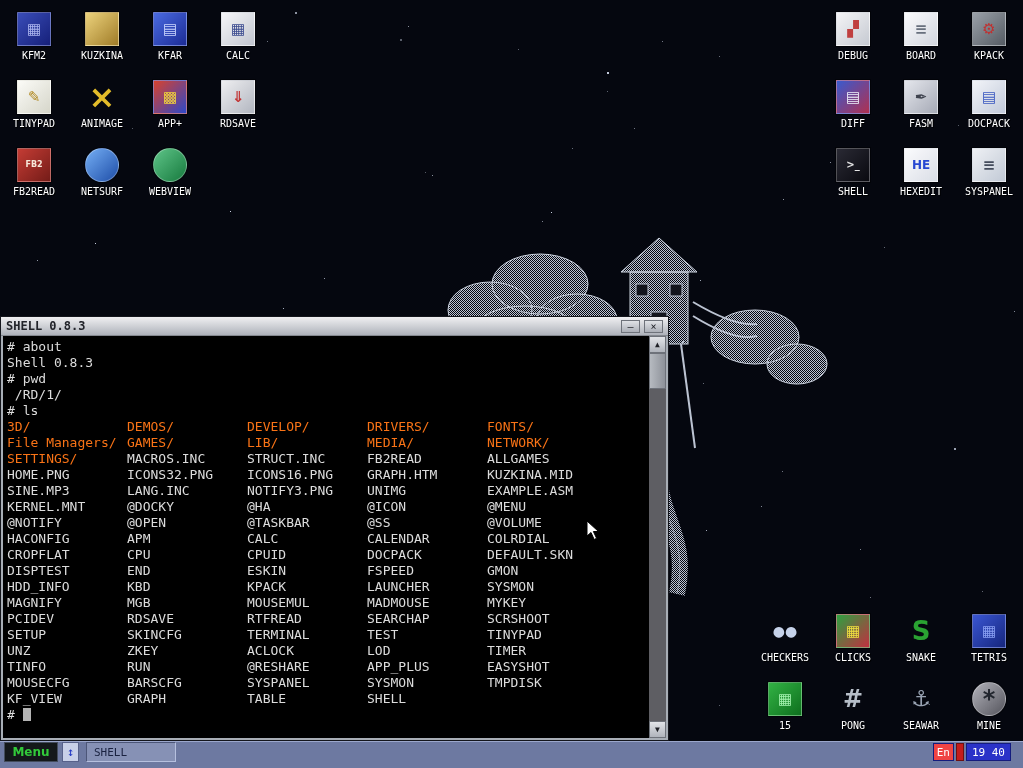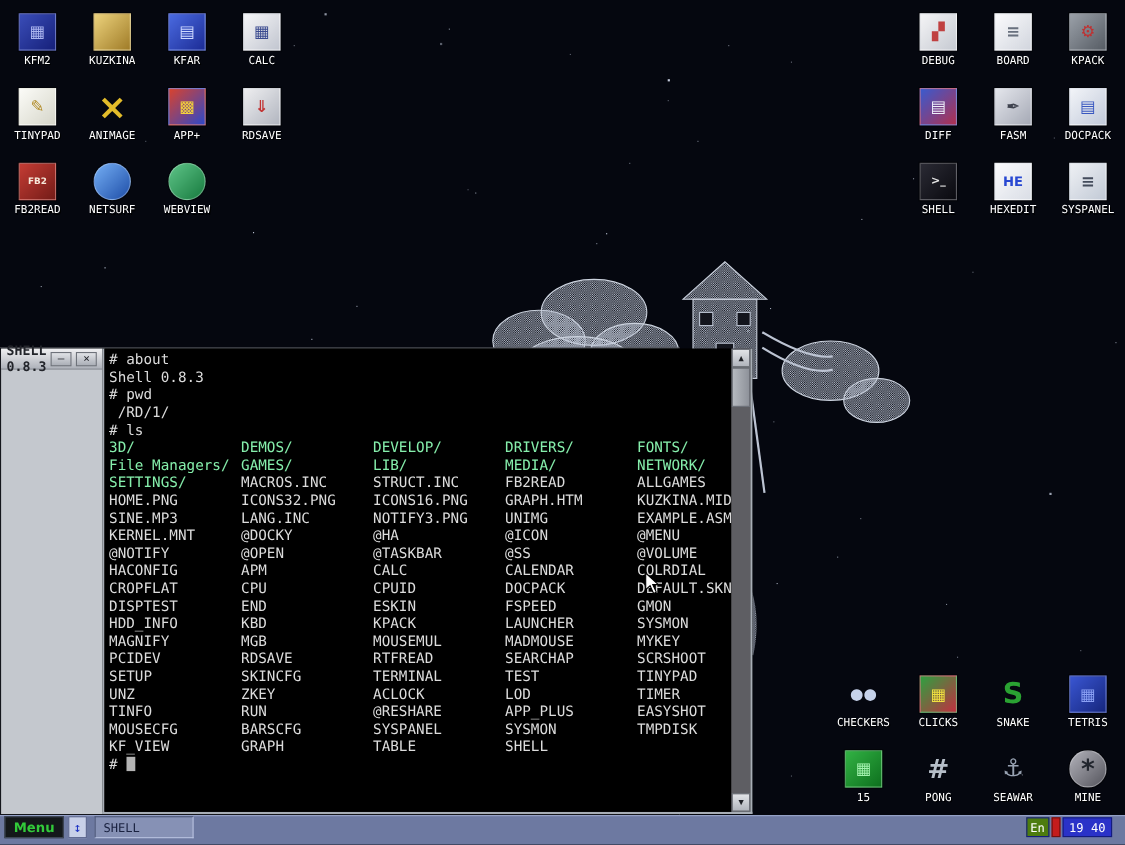--- a/index.html
+++ b/index.html
@@ -18,43 +18,43 @@
   #icons-top-right{left:819px;top:6px;grid-template-columns:repeat(3,68px)}
   #icons-bottom-right{left:751px;top:608px;grid-template-columns:repeat(4,68px)}
   .icon-cell{width:68px;height:68px;display:flex;flex-direction:column;align-items:center;padding-top:6px;cursor:default}
   .icon-img{width:34px;height:34px;display:flex;align-items:center;justify-content:center;border:1px solid rgba(255,255,255,.28);box-shadow:0 0 0 1px rgba(0,0,0,.45)}
   .icon-img.bare{border:none;box-shadow:none;background:transparent!important}
   .icon-img.round{border-radius:50%}
   .icon-img span{font-family:"DejaVu Sans",sans-serif;font-size:15px;font-weight:bold;line-height:1}
   .icon-label{margin-top:4px;font-size:10px;color:#ffffff;text-shadow:1px 1px 0 #000;font-family:"DejaVu Sans Mono",monospace;white-space:nowrap}
 
   
-  #shell-window{position:absolute;left:0;top:316px;width:618px;height:425px;z-index:5;border:1px solid #14161c;background:#c4c8ce;display:flex;flex-direction:row}
+  #shell-window{position:absolute;left:0;top:316px;width:669px;height:425px;z-index:5;border:1px solid #14161c;background:#c4c8ce;display:flex;flex-direction:column}
   .titlebar{height:19px;background:linear-gradient(#f0f0f2,#aeb2ba);display:flex;align-items:center;padding:0 5px;border-bottom:1px solid #84888f}
   .titlebar .title{font-size:12px;font-weight:bold;color:#22242a;flex:1;font-family:"DejaVu Sans Mono",monospace}
   .tbtn{width:19px;height:13px;margin-left:4px;background:linear-gradient(#e0e2e6,#abafb7);border:1px solid #6e727a;font-size:10px;line-height:11px;text-align:center;color:#22242a;cursor:default}
   .win-body{flex:1;display:flex;border:2px solid #a8aeb6;border-top:none;background:#000;min-height:0}
   .term{flex:1;background:#000;padding:3px 0 0 4px;color:#dcdcdc;font-size:13px;line-height:16px;overflow:hidden}
   .tline{white-space:pre}
   .lrow{display:grid;grid-template-columns:120px 120px 120px 120px 1fr}
   .lrow span{white-space:pre}
-  .dir{color:#86efac}
+  .dir{color:#f97316}
   .cursor-block{display:inline-block;width:8px;height:13px;background:#b4b4b4;vertical-align:-2px}
   .scrollbar{width:17px;display:flex;flex-direction:column;background:#5e5e63}
   .sbtn{height:17px;background:linear-gradient(#e2e4e8,#b0b4bc);border:1px solid #6e727a;font-size:8px;color:#1e2026;display:flex;align-items:center;justify-content:center}
   .sthumb{height:36px;background:linear-gradient(90deg,#b6bac0,#8e929a);border:1px solid #6e727a}
   .strack{flex:1;background:#5e5e63}
 
   
   #taskbar{position:absolute;left:0;bottom:0;width:1023px;height:27px;background:#6d79a1;border-top:1px solid #9ba7cc;z-index:8;display:flex;align-items:flex-start;padding:0 4px}
   .menu-btn{width:54px;height:20px;background:#14181a;border:1px solid #434c5c;color:#32ca3a;font-size:12px;font-weight:bold;display:flex;align-items:center;justify-content:center;font-family:"DejaVu Sans",sans-serif}
   .updown-btn{width:17px;height:20px;margin-left:4px;background:#c8d0e8;border:1px solid #57618a;color:#2036c4;font-size:12px;display:flex;align-items:center;justify-content:center}
   .task-btn{width:90px;height:20px;margin-left:7px;background:#8给691b5;background:#8691b5;border:1px solid;border-color:#4c5678 #b6c0de #b6c0de #4c5678;color:#1a2240;font-size:11px;display:flex;align-items:center;padding-left:7px;font-family:"DejaVu Sans Mono",monospace}
   .tray{margin-left:auto;margin-right:8px;display:flex;align-items:center;height:20px}
-  .lang-ind{background:#4d7c0f;color:#fff;font-size:11px;height:18px;padding:0 3px;display:flex;align-items:center;border:1px solid #141c7e}
+  .lang-ind{background:#ef4444;color:#fff;font-size:11px;height:18px;padding:0 3px;display:flex;align-items:center;border:1px solid #141c7e}
   .cpu-ind{width:8px;height:18px;background:#c41c1c;margin:0 2px;border:1px solid #701010}
   .clock{background:#2a32c8;color:#fff;font-size:11px;height:18px;padding:0 5px;display:flex;align-items:center;border:1px solid #141c7e;font-family:"DejaVu Sans Mono",monospace}
 
   
   #mouse-cursor{position:absolute;left:586px;top:520px;z-index:20}
 </style>
 </head>
 <body>
 
 <div id="stars">

